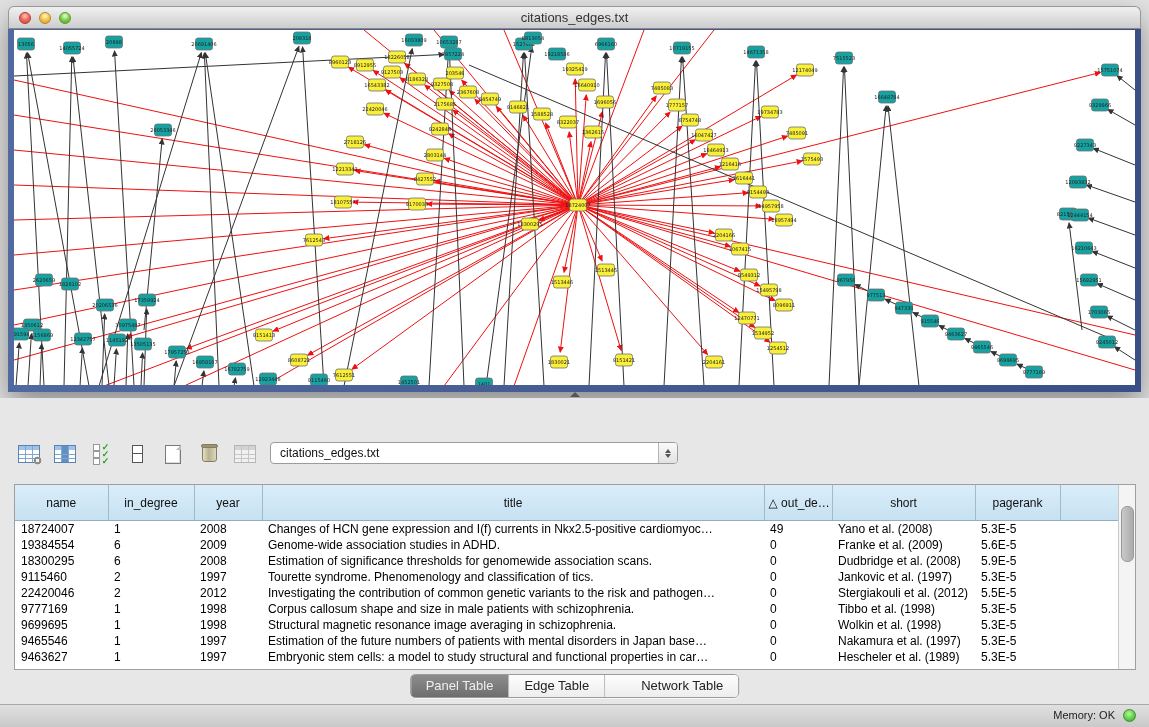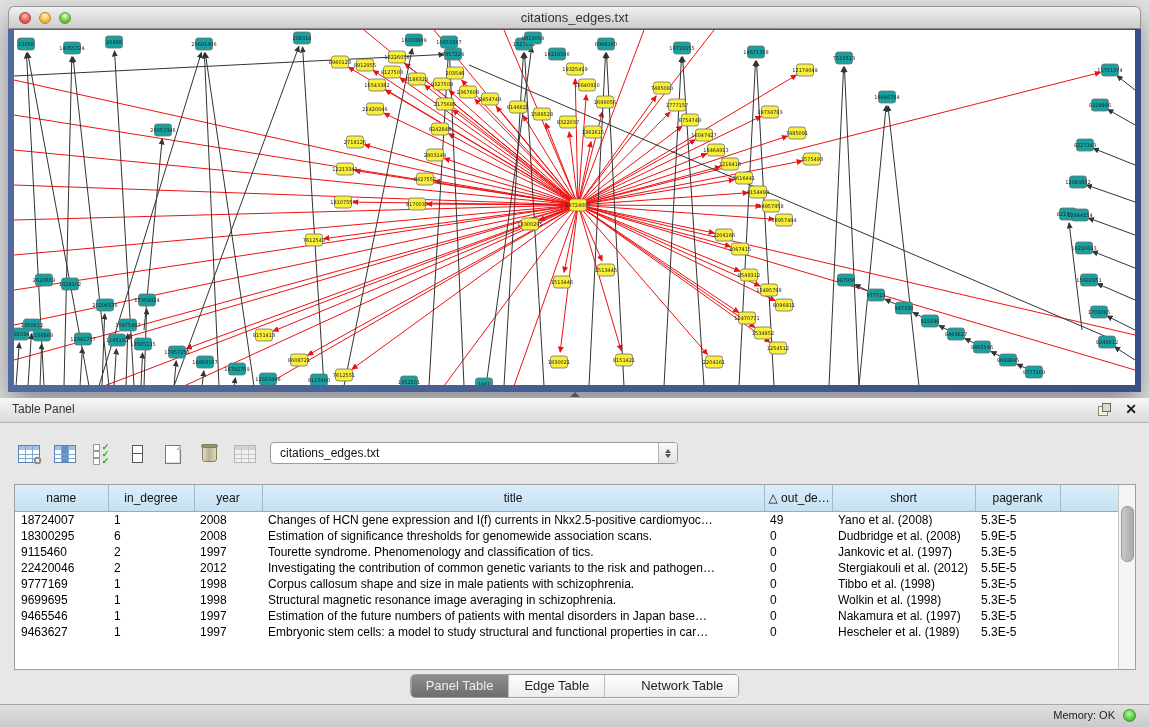--- a/index.html
+++ b/index.html
@@ -30,21 +30,21 @@
   .tbi{width:30px;height:28px;display:flex;align-items:center;justify-content:center;margin-right:6px;position:relative;}
   .fx-label{font-family:"Liberation Serif",serif;font-style:italic;font-size:14px;color:#111;}
   .combo{position:absolute;left:270px;top:44px;width:408px;height:22px;background:#fff;border:1px solid #9c9c9c;border-radius:4px;box-sizing:border-box;display:flex;align-items:center;}
   .combo-value{flex:1;font-size:12px;color:#111;padding-left:9px;}
   .combo-arrows{width:18px;height:100%;border-left:1px solid #b5b5b5;display:flex;flex-direction:column;align-items:center;justify-content:center;gap:1px;background:linear-gradient(#fafafa,#e2e2e2);border-radius:0 3px 3px 0;}
   .arr-up{width:0;height:0;border-left:3.5px solid transparent;border-right:3.5px solid transparent;border-bottom:4px solid #555;}
   .arr-dn{width:0;height:0;border-left:3.5px solid transparent;border-right:3.5px solid transparent;border-top:4px solid #555;}
   
   .grid-wrap{position:absolute;left:14px;top:86px;width:1122px;height:186px;background:#fff;border:1px solid #9f9f9f;box-sizing:border-box;}
   table.grid{border-collapse:collapse;table-layout:fixed;width:1104px;font-size:12px;}
-  table.grid th{height:26px;background:linear-gradient(#daedf9,#c6e1f2);border-right:1px solid #9dbbcf;border-bottom:1px solid #8fb0c4;font-weight:normal;color:#111;text-align:center;padding:0 4px;overflow:hidden;white-space:nowrap;}
+  table.grid th{height:19px;background:linear-gradient(#daedf9,#c6e1f2);border-right:1px solid #9dbbcf;border-bottom:1px solid #8fb0c4;font-weight:normal;color:#111;text-align:center;padding:8px 4px;overflow:hidden;white-space:nowrap;}
   table.grid td{height:16px;padding:0 0 0 6px;color:#000;overflow:hidden;white-space:nowrap;text-overflow:ellipsis;}
   .vscroll{position:absolute;right:0;top:0;bottom:0;width:16px;border-left:1px solid #c9c9c9;background:#f4f4f4;}
   .vthumb{position:absolute;left:2px;top:21px;width:11px;height:54px;border-radius:6px;background:linear-gradient(90deg,#c9c9c9,#ababab);border:1px solid #9a9a9a;}
   
   .tabgroup{position:absolute;left:50%;transform:translateX(-50%);top:276px;display:flex;border:1px solid #9b9b9b;border-radius:5px;overflow:hidden;box-shadow:0 1px 0 rgba(255,255,255,.7);}
   .tab{padding:3px 15px 4px 15px;font-size:13px;color:#222;background:linear-gradient(#fdfdfd,#ededed);border-right:1px solid #b8b8b8;white-space:nowrap;}
   .tab:last-child{border-right:none;padding-left:36px;}
   .tab.selected{background:linear-gradient(#8d8d8d,#6e6e6e);color:#efefef;}
   
   .statusbar{position:absolute;left:0;bottom:0;width:1149px;height:22px;background:linear-gradient(#e0e0e0,#c9c9c9);border-top:1px solid #a8a8a8;}
@@ -684,28 +684,20 @@
             <text x="470" y="355.8" font-size="5" text-anchor="middle" fill="#222222" font-family="DejaVu Sans, sans-serif">1401</text>
           </g>
         </svg>
     </div>
   </div>
 </div>
 
 <div class="splitter-handle"></div>
 
 <div class="table-panel">
-  <div class="panel-header">
-    <span class="panel-title">Table Panel</span>
-    <span class="panel-float">
-        <i class="sq1"></i>
-        <i class="sq2"></i>
-      </span>
-    <span class="panel-close">✕</span>
-  </div>
 
   <div class="toolbar">
     <span class="tbi">
       <span class="mini-grid">
           <i class="v1"></i>
           <i class="v2"></i>
           <i class="h1"></i>
           <i class="h2"></i>
           <span class="gear"></span>
         </span>
@@ -800,20 +792,30 @@
             <td>18724007</td>
             <td>1</td>
             <td>2008</td>
             <td>Changes of HCN gene expression and I(f) currents in Nkx2.5-positive cardiomyoc…</td>
             <td>49</td>
             <td>Yano et al. (2008)</td>
             <td>5.3E-5</td>
             <td></td>
           </tr>
           <tr>
+            <td>19384554</td>
+            <td>6</td>
+            <td>2009</td>
+            <td>Genome-wide association studies in ADHD.</td>
+            <td>0</td>
+            <td>Franke et al. (2009)</td>
+            <td>5.6E-5</td>
+            <td></td>
+          </tr>
+          <tr>
             <td>18300295</td>
             <td>6</td>
             <td>2008</td>
             <td>Estimation of significance thresholds for genomewide association scans.</td>
             <td>0</td>
             <td>Dudbridge et al. (2008)</td>
             <td>5.9E-5</td>
             <td></td>
           </tr>
           <tr>

